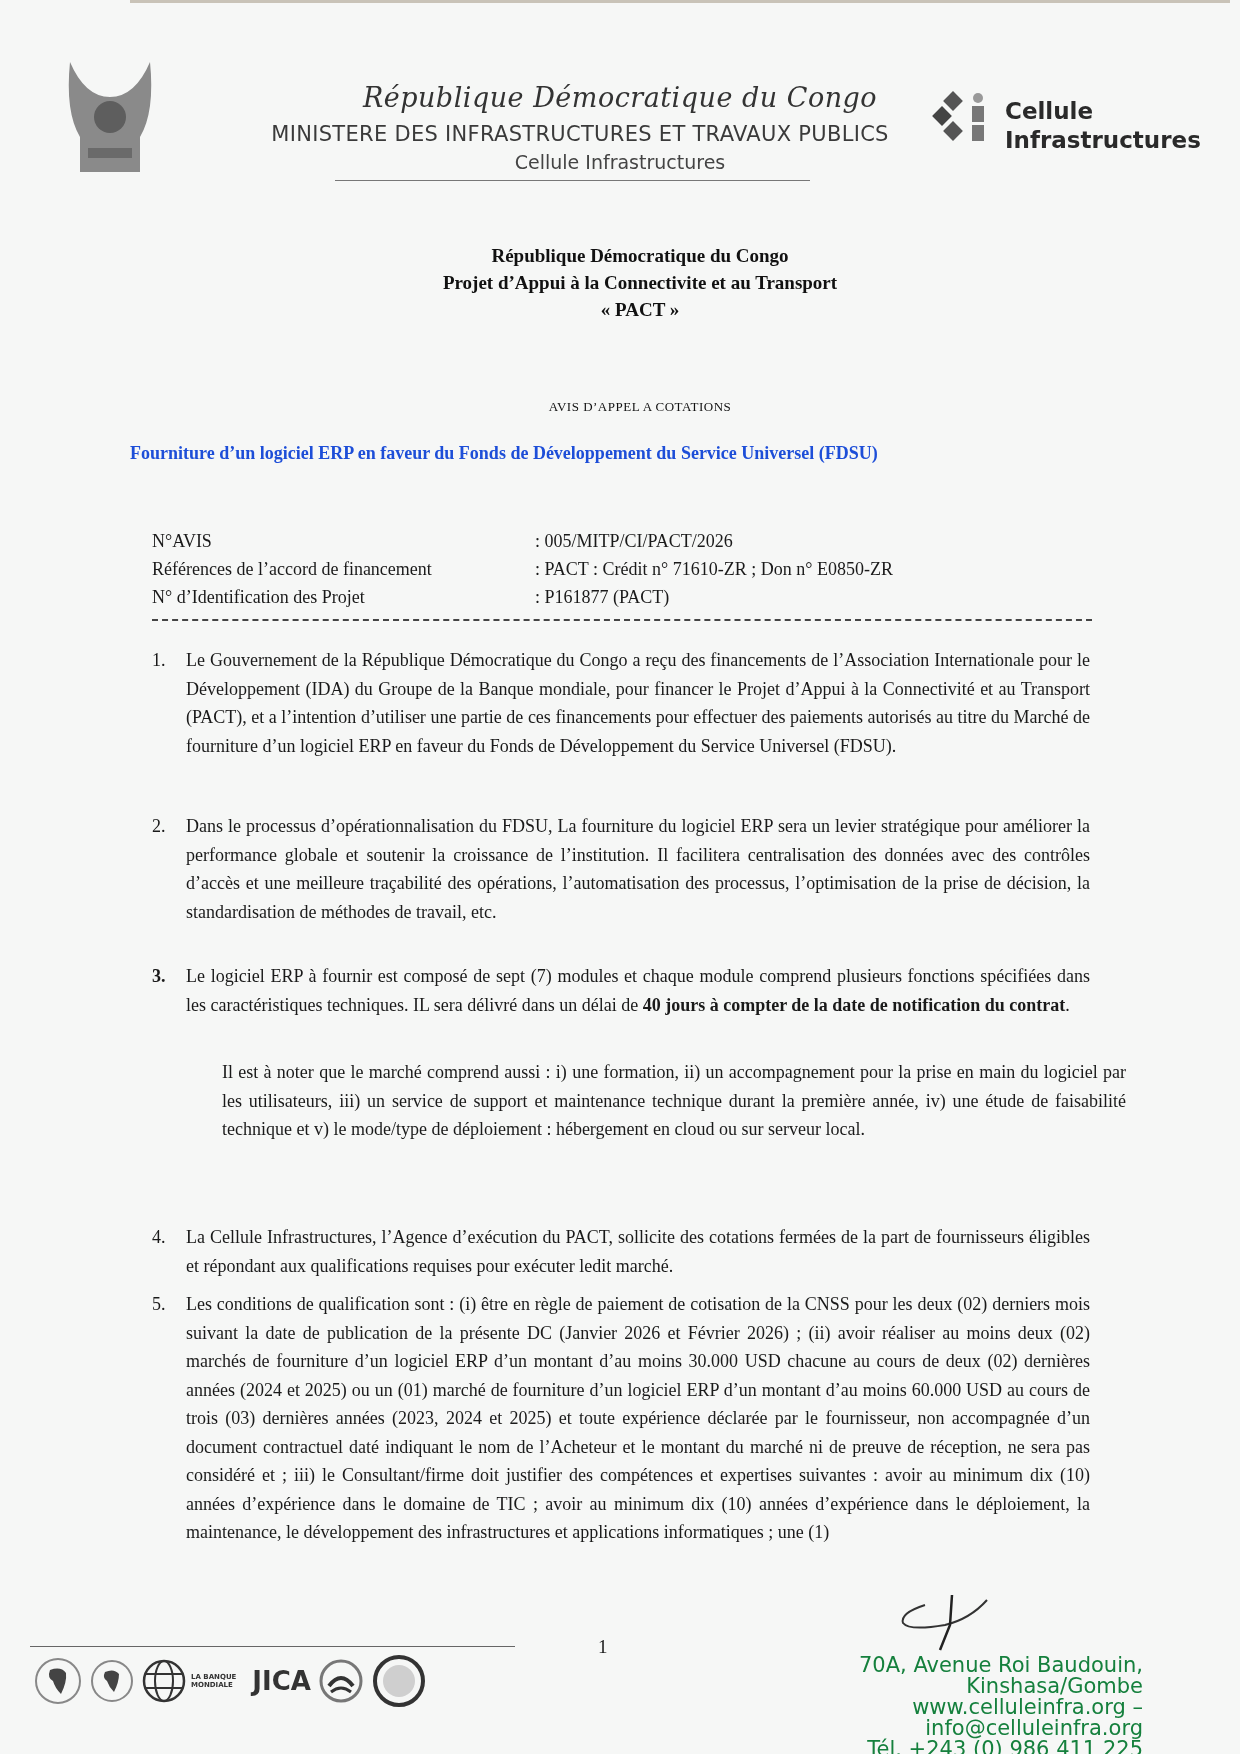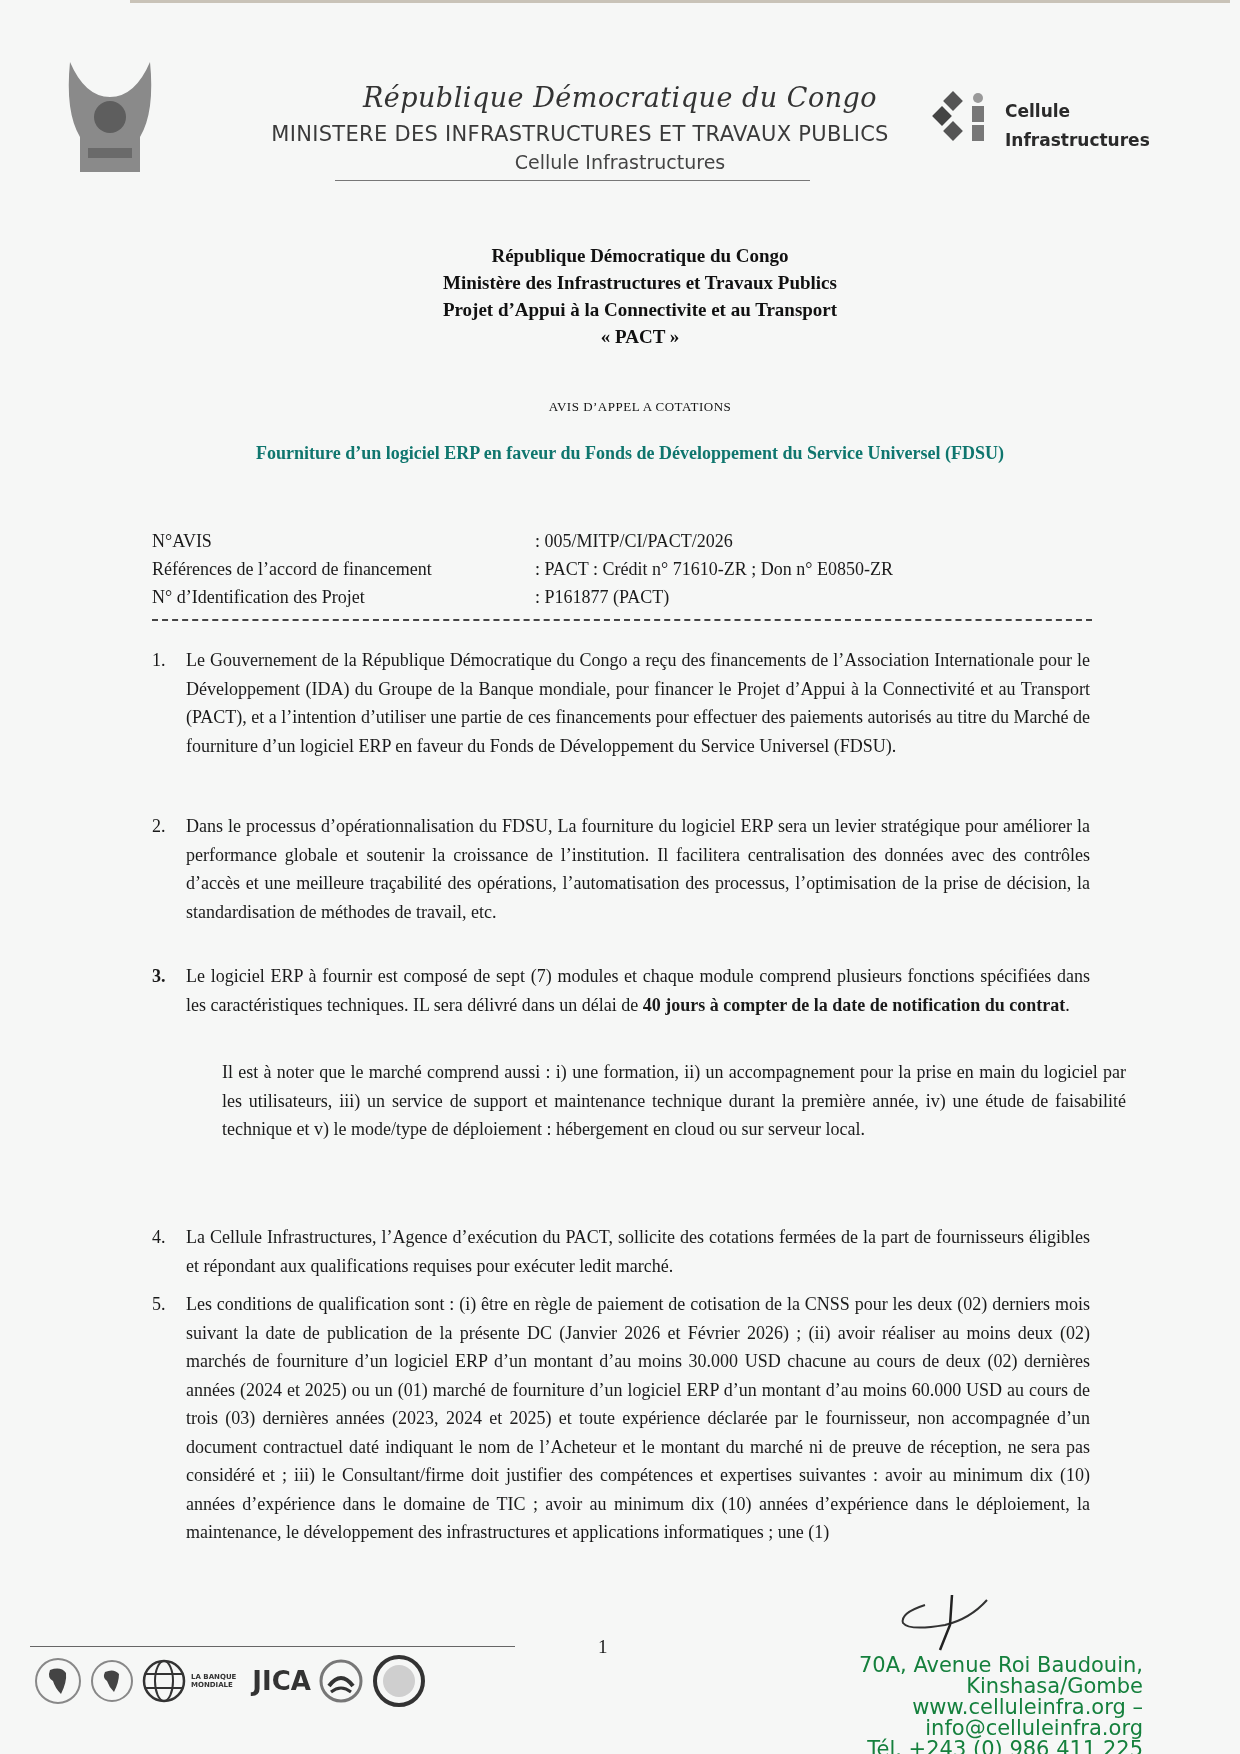--- a/index.html
+++ b/index.html
@@ -33,34 +33,34 @@
   .lh-cellule {
     position: absolute; left: 340px; top: 151px; width: 560px; text-align: center;
     font-family: "DejaVu Sans", sans-serif; font-size: 19px; color: #444;
   }
   .lh-rule {
     position: absolute; left: 335px; top: 180px; width: 475px; height: 1px; background: #777;
   }
   .ci-logo { position: absolute; left: 932px; top: 90px; width: 62px; height: 62px; }
   .ci-text {
     position: absolute; left: 1005px; top: 97px;
-    font-family: "DejaVu Sans", sans-serif; font-weight: bold; font-size: 17px; color: #2a2a2a; line-height: 29px;
+    font-family: "DejaVu Sans", sans-serif; font-weight: bold; font-size: 23px; color: #2a2a2a; line-height: 29px;
   }
   
   .title-block {
     position: absolute; left: 200px; top: 242px; width: 880px; text-align: center;
     font-weight: bold; font-size: 19px; line-height: 27px; color: #111;
   }
   .notice-title {
     position: absolute; left: 200px; top: 399px; width: 880px; text-align: center;
     font-size: 13px; letter-spacing: 0.5px; color: #111;
   }
   .notice-sub {
-    position: absolute; left: 130px; top: 443px; width: 1000px; text-align: center;
-    font-weight: bold; font-size: 18px; color: #0f766e;
+    position: absolute; left: 130px; top: 443px; width: 1000px; 
+    font-weight: bold; font-size: 18px; color: #1d4ed8;
   }
   
   .refs { position: absolute; left: 152px; top: 527px; width: 960px; font-size: 18px; line-height: 28px; }
   .ref-row { display: flex; }
   .ref-label { width: 383px; }
   .ref-value { flex: 1; }
   .dashed {
     position: absolute; left: 152px; top: 619px; width: 940px; height: 0;
     border-top: 2px dashed #444;
   }
@@ -110,21 +110,20 @@
     <rect x="40" y="16" width="12" height="16" fill="#777"></rect>
     <rect x="40" y="35" width="12" height="16" fill="#777"></rect>
   </svg>
   <div class="ci-text">
     <div>Cellule</div>
     <div>Infrastructures</div>
   </div>
 
   <div class="title-block">
     <div>République Démocratique du Congo</div>
-    <div>Ministère des Infrastructures et Travaux Publics</div>
     <div>Projet d’Appui à la Connectivite et au Transport</div>
     <div>« PACT »</div>
   </div>
   <div class="notice-title">AVIS D’APPEL A COTATIONS</div>
   <div class="notice-sub">Fourniture d’un logiciel ERP en faveur du Fonds de Développement du Service Universel (FDSU)</div>
 
   <div class="refs">
     <div class="ref-row">
       <span class="ref-label">N°AVIS</span>
       <span class="ref-value">: 005/MITP/CI/PACT/2026</span>

